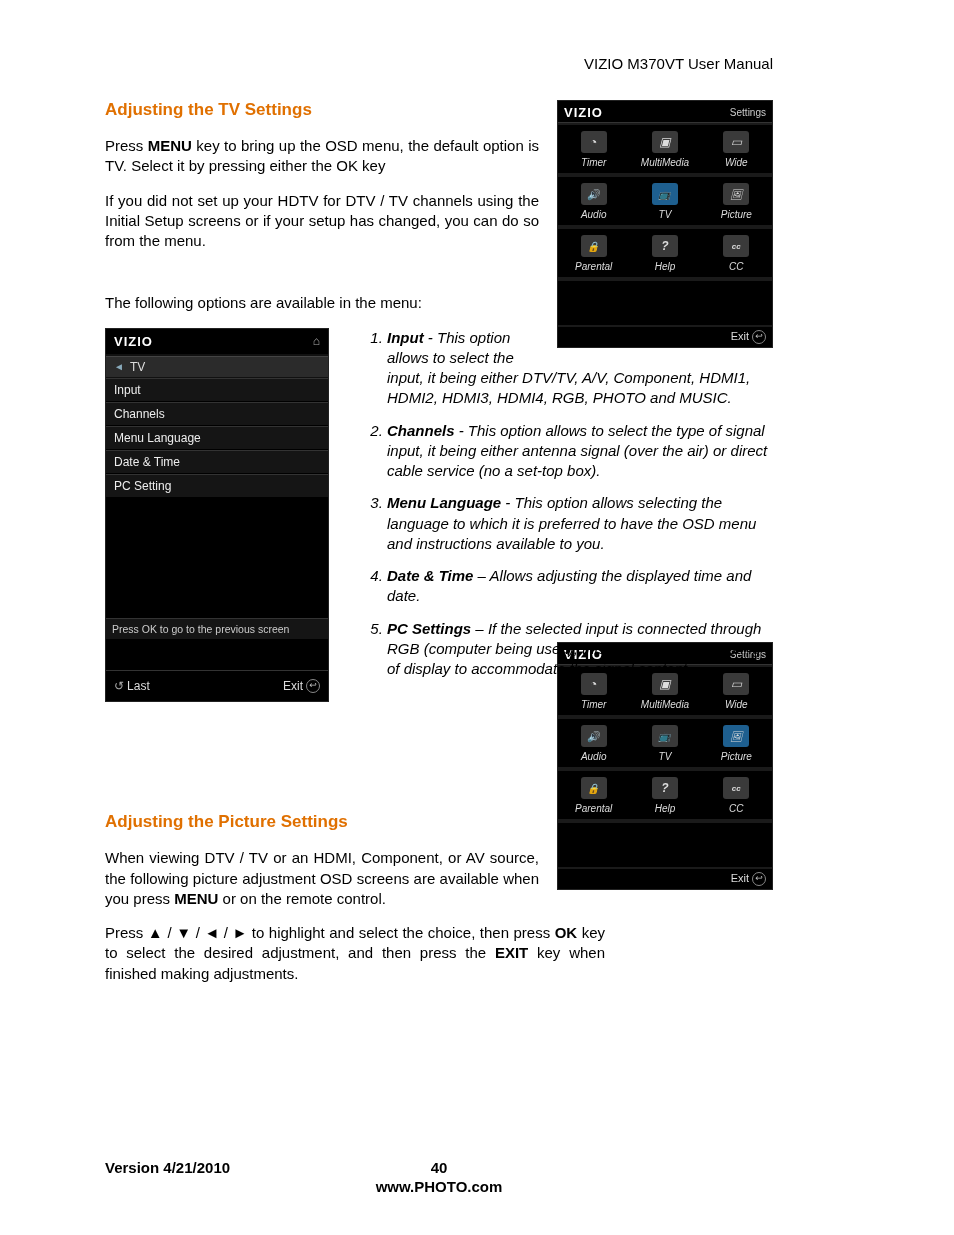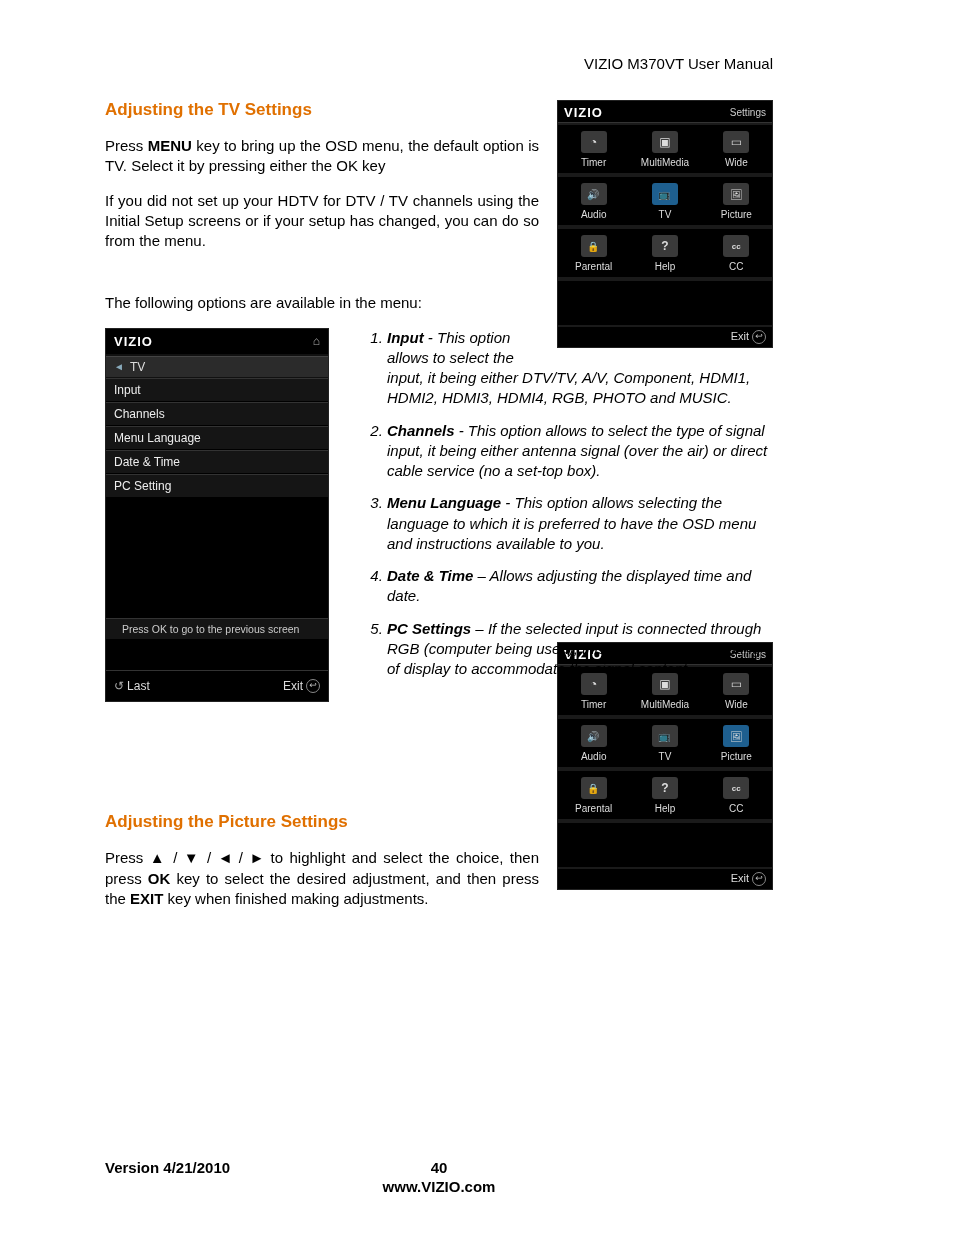--- a/index.html
+++ b/index.html
@@ -49,20 +49,21 @@
     padding: 4px 6px 2px 6px;
     border-bottom: 1px solid #333;
   }
   .osd-brand { font-size: 13px; font-weight: bold; letter-spacing: 1px; font-family: Arial, sans-serif; }
   .osd-top-label { font-size: 10px; color: #ccc; }
   .osd-rows { }
   .osd-row {
     display: flex;
     border-top: 2px solid #1a1a1a;
     border-bottom: 2px solid #1a1a1a;
+    font-style: italic;
   }
   .osd-cell {
     flex: 1;
     display: flex;
     flex-direction: column;
     align-items: center;
     justify-content: center;
     padding: 6px 0 5px 0;
     gap: 4px;
   }
@@ -111,21 +112,21 @@
     display:flex;align-items:center;gap:6px;
   }
   .bc-arrow { color:#8ab; font-size:10px; }
   .osd-item {
     background:#151515;border-top:1px solid #333;border-bottom:1px solid #000;
     padding:4px 8px;font-size:12px;color:#eee;
   }
   .osd-blank { height: 120px; background:#000; }
   .osd-hint {
     background:#151515;border-top:1px solid #333;border-bottom:1px solid #000;
-    padding:4px 16px;font-size:10.5px;color:#ccc;
+    padding:4px 6px;font-size:10.5px;color:#ccc;
   }
   .osd-blank2 { height: 30px; }
   .osd-list-footer {
     display:flex;justify-content:space-between;align-items:center;
     border-top:1px solid #333;padding:8px 8px;font-size:12px;color:#ddd;
   }
   .last-icon { font-size:12px;color:#aaa;margin-right:3px; }
 
   
   .numlist { margin-left: 260px; font-style: italic; }
@@ -314,28 +315,31 @@
       </div>
     </div>
     <div class="osd-spacer"></div>
     <div class="osd-footer"><span>Exit</span><span class="exit-icon">↩</span></div>
   </div>
 
   <div style="height:110px"></div>
 
   <h2 class="section">Adjusting the Picture Settings</h2>
 
+  <p class="justify narrow">
+    <span>When viewing DTV / TV or an HDMI, Component, or AV source, the following picture adjustment OSD screens are available when you press </span><b>MENU</b><span> or on the remote control.</span>
+  </p>
 
   <p class="justify narrow">
     <span>Press </span><span class="arrows">▲ / ▼ / ◄ / ►</span><span> to highlight and select the choice, then press </span><b>OK</b><span> key to select the desired adjustment, and then press the </span><b>EXIT</b><span> key when finished making adjustments.</span>
   </p>
 
   <div class="clear"></div>
 
   <div class="footer">
     <div class="footer-row1">
       <span class="footer-version">Version 4/21/2010</span>
       <span class="footer-page">40</span>
     </div>
-    <div class="footer-url">www.VIZIO.com</div>
+    <div class="footer-url">www.PHOTO.com</div>
   </div>
 
 </div>
 
 </body></html>

